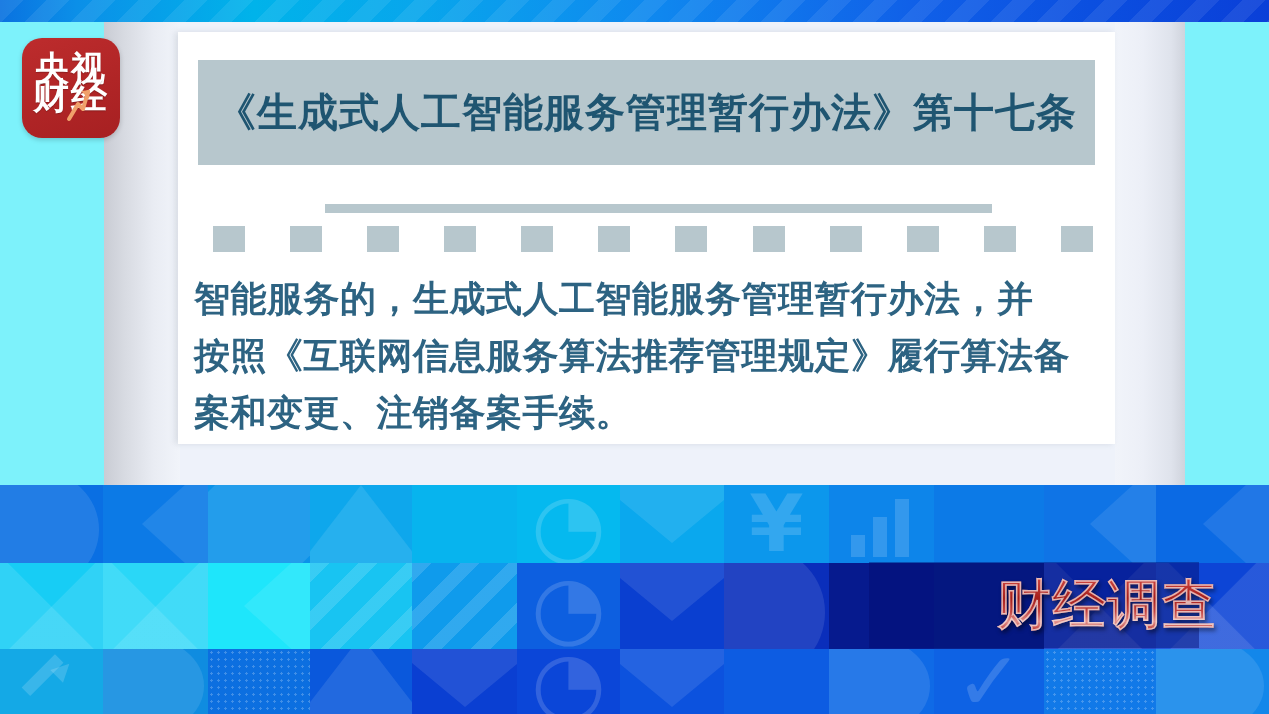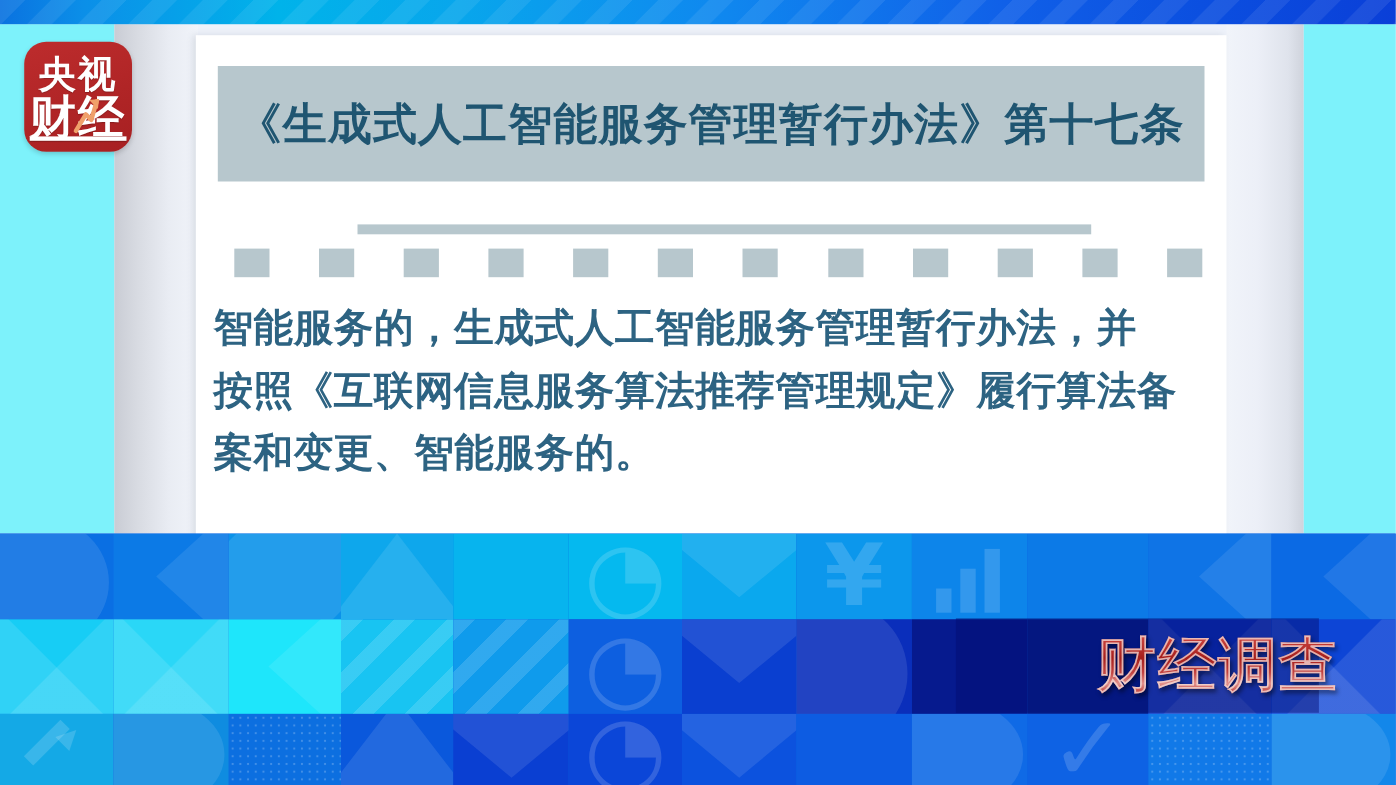--- a/index.html
+++ b/index.html
@@ -63,21 +63,21 @@
   }
   .gutter.right {
     left: 1115px; width: 70px;
     background: linear-gradient(90deg,#f1f4fa 0%, #eceff7 40%, #dfe3ec 80%, #cfd3dc 100%);
   }
 
   
   .card {
     position: absolute;
     left: 178px; top: 32px;
-    width: 937px; height: 531px;
+    width: 937px; height: 412px;
     background: #ffffff;
     z-index: 6;
     box-shadow: -3px 0 6px rgba(90,100,120,.16);
   }
 
   .title-band {
     position: absolute;
     left: 20px; top: 28px;
     width: 897px; height: 105px;
     background: #b7c7cd;
@@ -144,21 +144,21 @@
     position: absolute;
     left: 0; width: 100%;
     text-align: center;
     color: #ffffff;
     font-weight: bold;
     font-family: "DejaVu Sans", "Liberation Sans", sans-serif;
     letter-spacing: 2px;
     text-shadow: 0 1px 1px rgba(0,0,0,.22);
   }
   .cctv-logo .row.r1 { top: 13px; font-size: 34px; line-height: 34px; }
-  .cctv-logo .row.r2 { top: 52px; font-size: 42px; line-height: 34px; text-decoration: underline; }
+  .cctv-logo .row.r2 { top: 41px; font-size: 36px; line-height: 34px; }
   .cctv-logo .arrow {
     position: absolute;
     left: 44px; top: 50px;
     width: 26px; height: 34px;
     z-index: 3;
     pointer-events: none;
   }
 
   
   .bottom {
@@ -323,21 +323,21 @@
         <div class="dash" style="background: rgb(183, 199, 205);"></div>
         <div class="dash" style="background: rgb(183, 199, 205);"></div>
         <div class="dash" style="background: rgb(183, 199, 205);"></div>
         <div class="dash" style="background: rgb(183, 199, 205);"></div>
         <div class="dash" style="background: rgb(183, 199, 205);"></div>
       </div>
 
     <div class="body-text">
       <div class="body-line">智能服务的，生成式人工智能服务管理暂行办法，并</div>
       <div class="body-line">按照《互联网信息服务算法推荐管理规定》履行算法备</div>
-      <div class="body-line">案和变更、智能服务的。</div>
+      <div class="body-line">案和变更、注销备案手续。</div>
     </div>
   </div>
 
   <div class="cctv-logo">
     <div class="row r1">央视</div>
     <div class="row r2">财经</div>
     <svg class="arrow" viewBox="0 0 26 34">
       <path d="M3 31 L12 16 L17 21 L22 4" stroke="#f0a06a" stroke-width="4" fill="none" stroke-linecap="round" stroke-linejoin="round"></path>
       <path d="M15 3 L24 2 L23 11 Z" fill="#f0a06a"></path>
     </svg>

